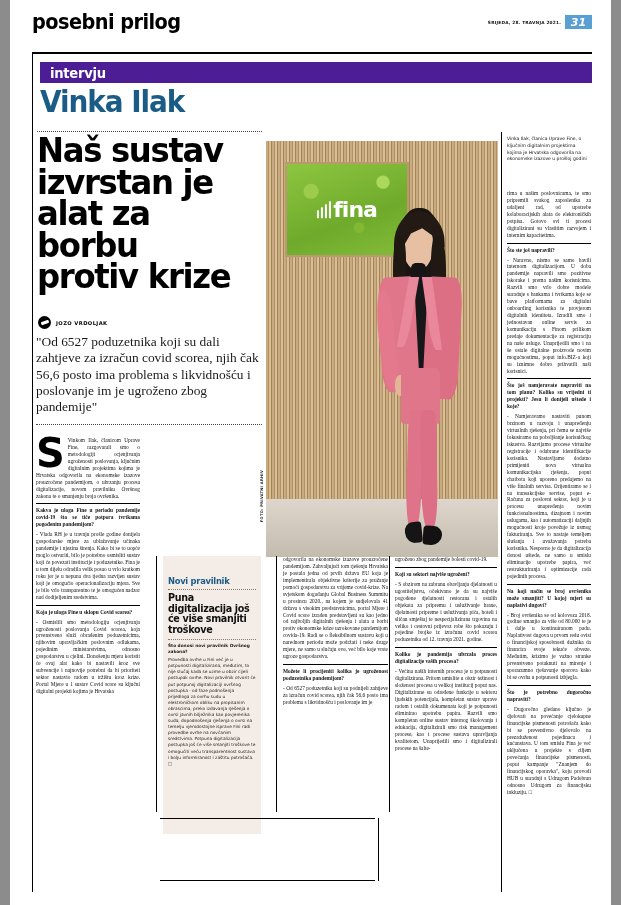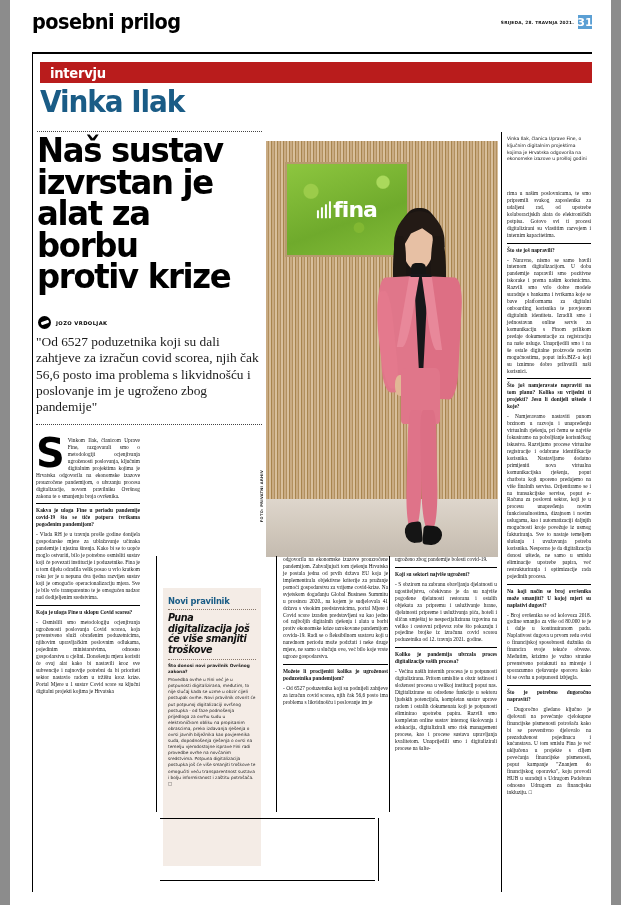--- a/index.html
+++ b/index.html
@@ -51,27 +51,28 @@
   }
   .masthead-date {
     font-family: "DejaVu Sans", sans-serif;
     font-size: 4.3px;
     font-weight: bold;
     letter-spacing: 0.2px;
     color: #111;
     white-space: nowrap;
   }
   .page-number {
-    width: 14px;
+    width: 27px;
     height: 14px;
     background: #5a9fd4;
     color: #fff;
     font-family: "DejaVu Sans", sans-serif;
     font-weight: bold;
     font-size: 11px;
+    font-style: italic;
     display: flex;
     align-items: center;
     justify-content: center;
     line-height: 1;
   }
   
   .rule-top {
     position: absolute;
     left: 22px;
     top: 52px;
@@ -87,21 +88,21 @@
     height: 840px;
     background: #000;
   }
   
   .section-bar {
     position: absolute;
     left: 30px;
     top: 62px;
     width: 552px;
     height: 21px;
-    background: #b91c1c;
+    background: #4c1d95;
   }
   .section-bar-label {
     position: absolute;
     left: 10px;
     top: 3px;
     color: #fff;
     font-family: "DejaVu Sans", sans-serif;
     font-weight: bold;
     font-size: 14px;
     letter-spacing: -0.3px;
@@ -253,26 +254,26 @@
     font-weight: bold;
     font-size: 40px;
     line-height: 0.78;
     margin: 1px 3px 0 0;
     color: #000;
   }
   
   .box {
     position: absolute;
     left: 153px;
-    top: 588px;
+    top: 556px;
     width: 98px;
     height: 278px;
     background: #f4ece6;
     box-sizing: border-box;
-    padding: 8px 5px;
+    padding: 20px 5px;
   }
   .box-kicker {
     font-family: "DejaVu Sans", sans-serif;
     font-weight: bold;
     font-size: 9px;
     color: #1a5c86;
     letter-spacing: -0.3px;
     transform: scaleX(0.93);
     transform-origin: left top;
   }
@@ -280,21 +281,20 @@
     border-top: 1px dotted #8a7a6d;
     margin: 3px 0 3px 0;
   }
   .box-title {
     font-family: "DejaVu Sans", sans-serif;
     font-weight: bold;
     font-size: 9.6px;
     line-height: 1.12;
     color: #111;
     letter-spacing: -0.35px;
-    font-style: italic;
   }
   .box-body {
     font-family: "DejaVu Sans", sans-serif;
     font-size: 4.3px;
     line-height: 1.42;
     color: #222;
     text-align: left;
   }
   .box-body b { font-weight: bold; }
   

